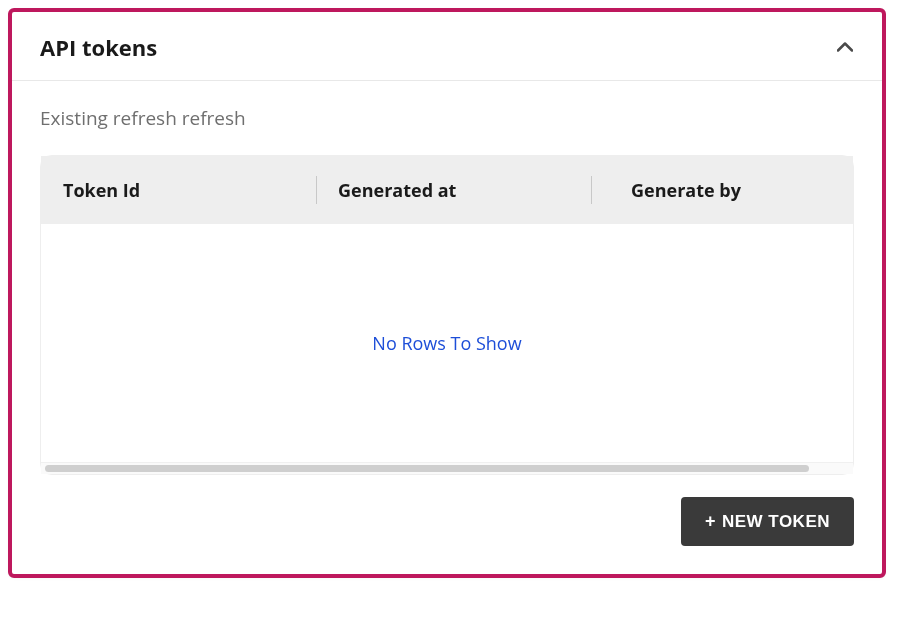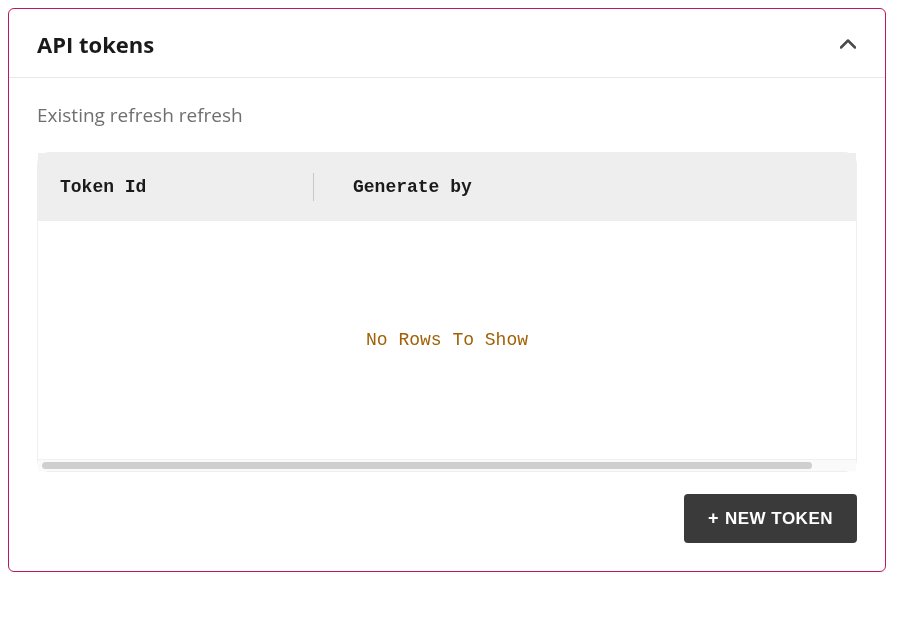--- a/index.html
+++ b/index.html
@@ -7,21 +7,21 @@
       padding: 0;
       box-sizing: border-box;
     }
     body {
       font-family: -apple-system, BlinkMacSystemFont, "Segoe UI", "Open Sans", sans-serif;
       background: #fff;
       padding: 8px;
     }
     .panel {
       width: 878px;
-      border: 1px solid #be185d;
+      border: 4px solid #be185d;
       border-radius: 6px;
       background: #fff;
       box-shadow: 0 1px 3px rgba(0,0,0,0.03);
     }
     .panel-header {
       display: flex;
       align-items: center;
       justify-content: space-between;
       padding: 20px 28px 18px 28px;
       border-bottom: 1px solid #e8e8e8;
@@ -45,21 +45,20 @@
     .subtitle {
       font-size: 19px;
       color: #6f6f6f;
       font-weight: 400;
       margin-bottom: 24px;
     }
     .table-container {
       border: 1px solid #eee;
       border-radius: 12px;
       background: #fff;
-      font-family: Liberation Mono, monospace;
     }
     .table-header {
       display: flex;
       background: #eeeeee;
       height: 68px;
       align-items: center;
     }
     .col {
       display: flex;
       align-items: center;
@@ -86,21 +85,21 @@
     }
     .table-body {
       height: 238px;
       display: flex;
       align-items: center;
       justify-content: center;
       background: #fff;
     }
     .empty-text {
       font-size: 18px;
-      color: #a16207;
+      color: #1d4ed8;
       font-weight: 400;
     }
     .scrollbar-track {
       height: 12px;
       background: #fafafa;
       border-top: 1px solid #f0f0f0;
       padding: 2px 4px;
       display: flex;
       align-items: center;
     }
@@ -150,20 +149,23 @@
 
   <div class="panel-body">
 
     <div class="subtitle">Existing refresh refresh</div>
 
     <div class="table-container">
       <div class="table-header">
         <div class="col col-1">
           <span class="col-header-text">Token Id</span>
         </div>
+        <div class="col col-2">
+          <span class="col-header-text">Generated at</span>
+        </div>
         <div class="col col-3">
           <span class="col-header-text">Generate by</span>
         </div>
       </div>
       <div class="table-body">
         <div class="empty-text">No Rows To Show</div>
       </div>
       <div class="scrollbar-track">
         <div class="scrollbar-thumb"></div>
       </div>

